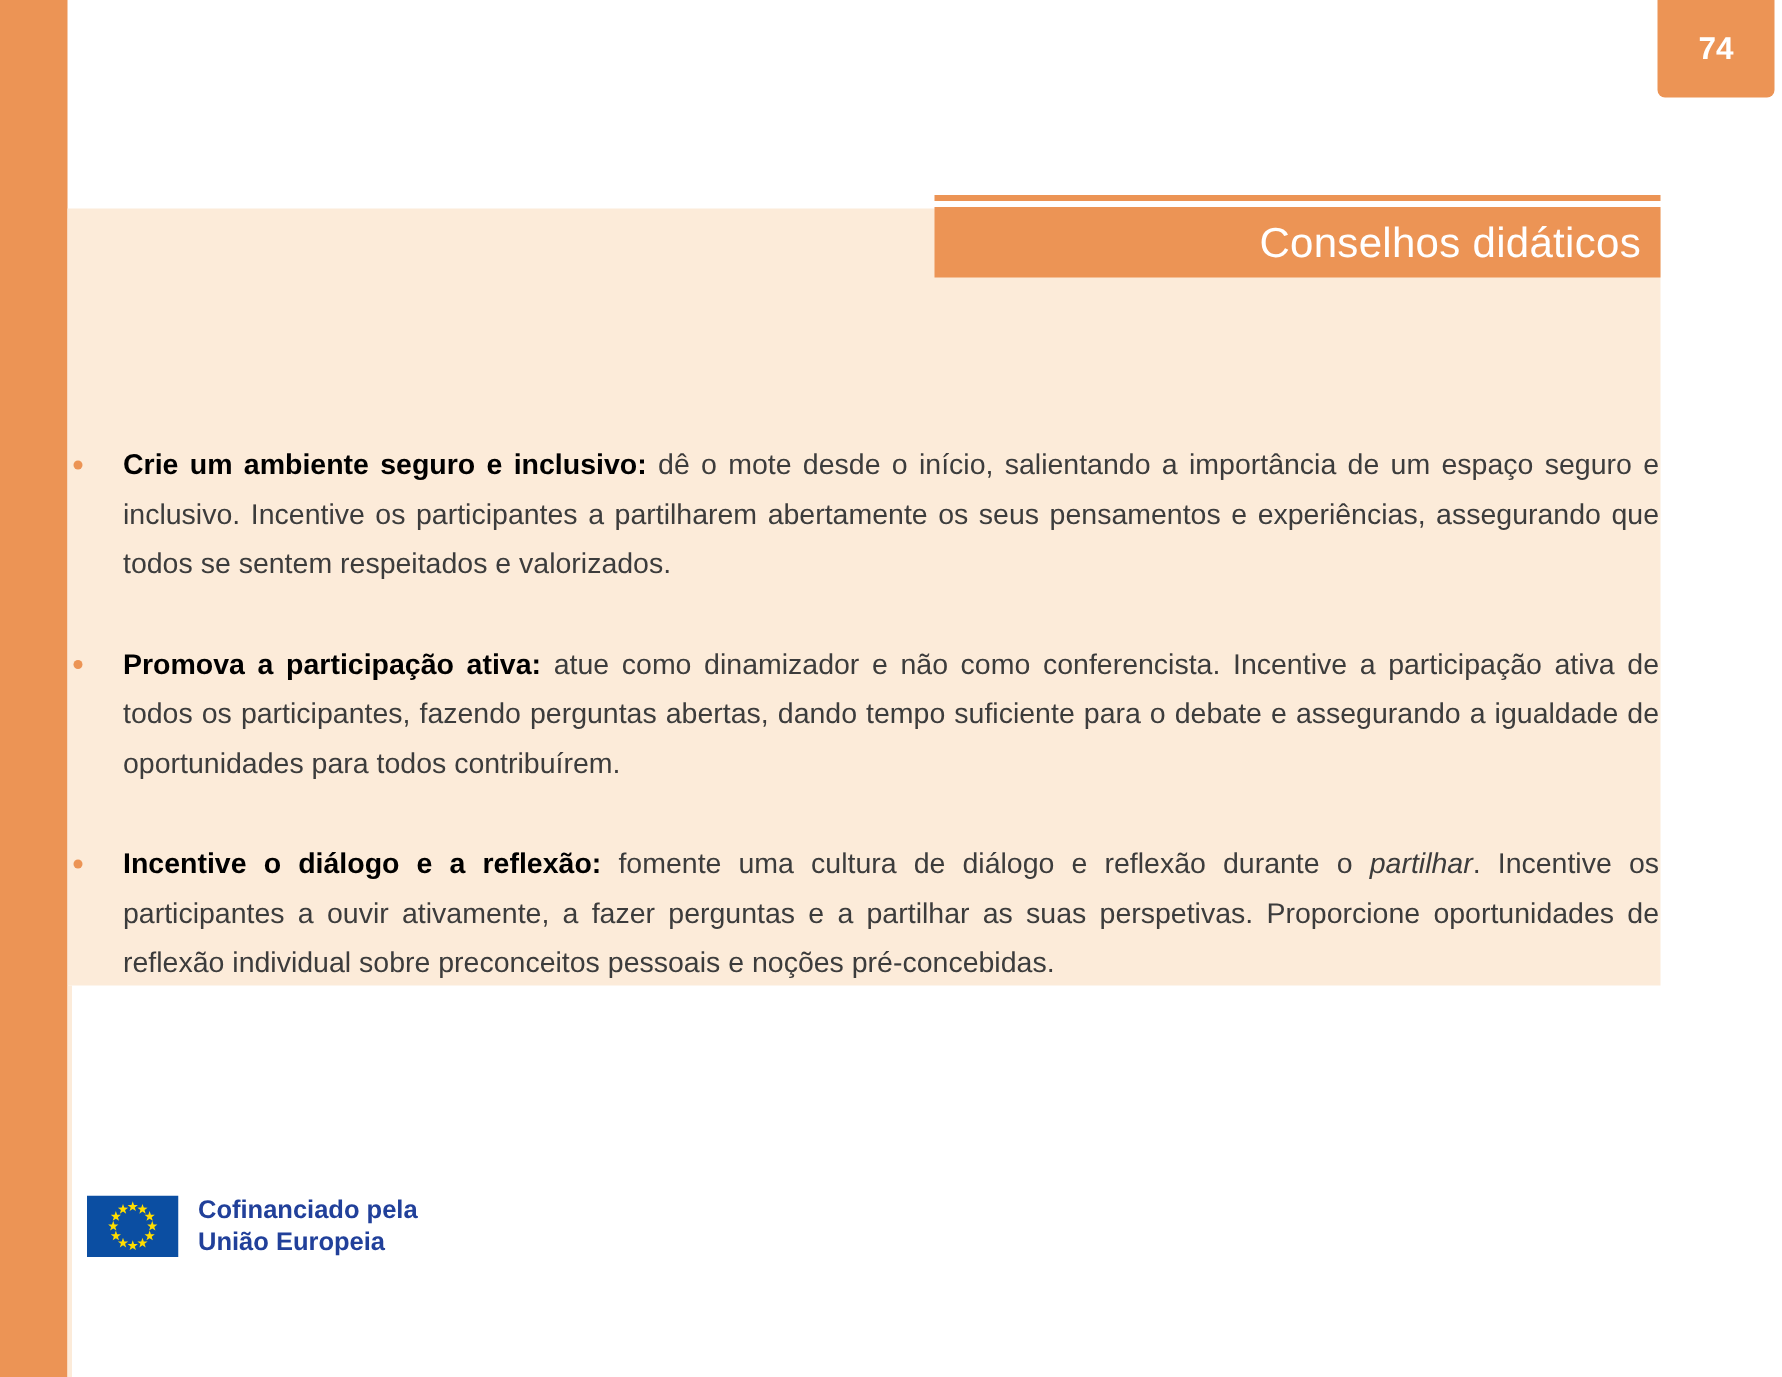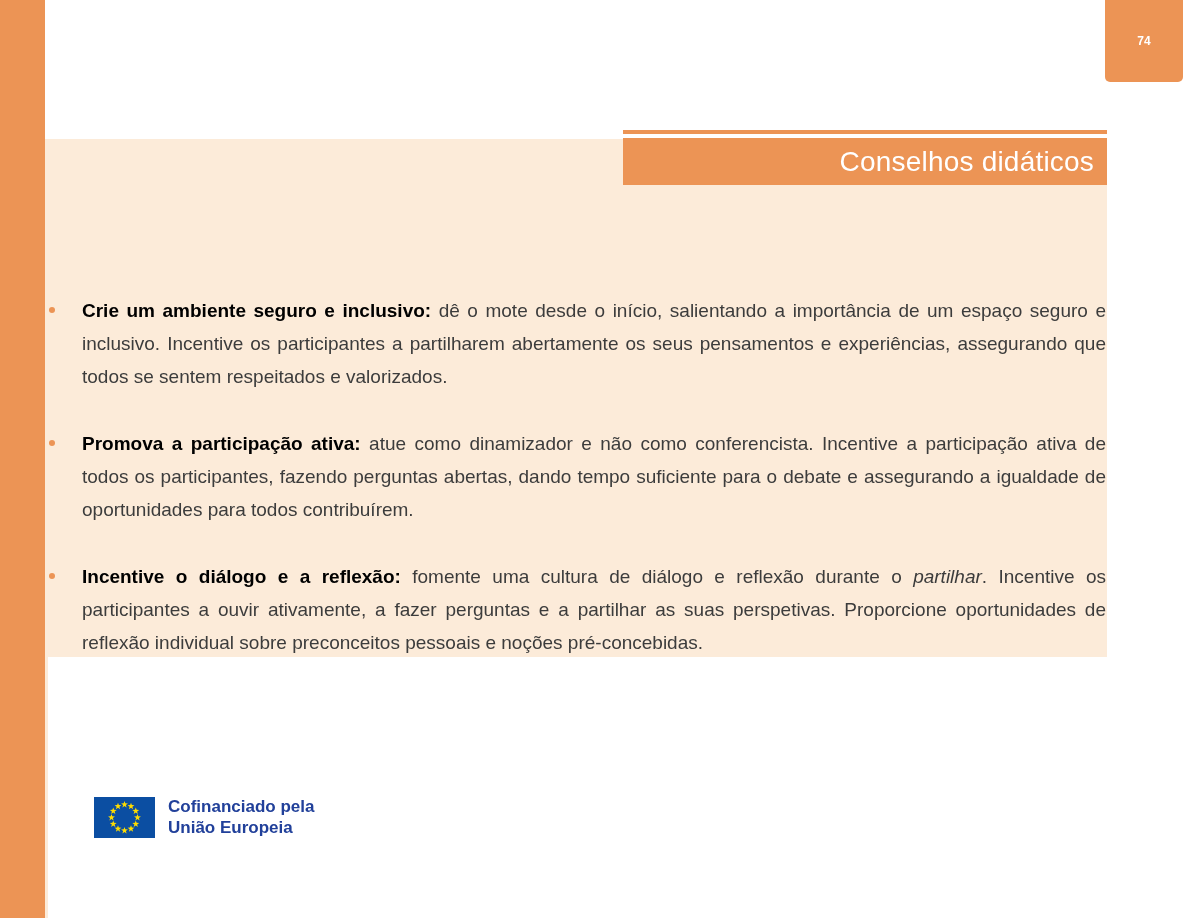--- a/index.html
+++ b/index.html
@@ -21,25 +21,25 @@
   
   .left-strip-edge {
     position: absolute; left: 45px; top: 657px;
     width: 3px; height: 261px;
     background: var(--panel-cream, #FCEBD9);
   }
 
   
   .page-num {
     position: absolute; top: 0; right: 5px;
-    width: 78px; height: 82px;
+    width: 78px; height: 65px;
     background: var(--accent-orange, #EC9455);
     border-radius: 0 0 5px 5px;
     display: flex; align-items: center; justify-content: center;
-    color: #ffffff; font-size: 12px; font-weight: bold;
+    color: #ffffff; font-size: 21px; font-weight: bold;
   }
 
   
   .content-panel {
     position: absolute; left: 45px; top: 139px;
     width: 1062px; height: 518px;
     background: var(--panel-cream, #FCEBD9);
   }
 
   
@@ -75,21 +75,21 @@
   .bullet-item b { color: #000000; }
   .bullet-dot {
     position: absolute; left: -33px; top: 13px;
     width: 6px; height: 6px; border-radius: 50%;
     background: var(--accent-orange, #EC9455);
   }
 
   
   .eu-logo {
     position: absolute; left: 58px; top: 796px;
-    display: flex; align-items: center; margin-left: 36px;
+    display: flex; align-items: center;
   }
   .eu-flag { width: 61px; height: 41px; display: block; }
   .eu-flag-bg { fill: var(--eu-flag-blue, #0B4EA2); }
   .eu-star { fill: var(--eu-star-yellow, #FFDD00); }
   .eu-text {
     margin-left: 13px;
     color: var(--eu-text-blue, #21409A);
     font-size: 17px; font-weight: bold; line-height: 21px;
   }
 </style>

